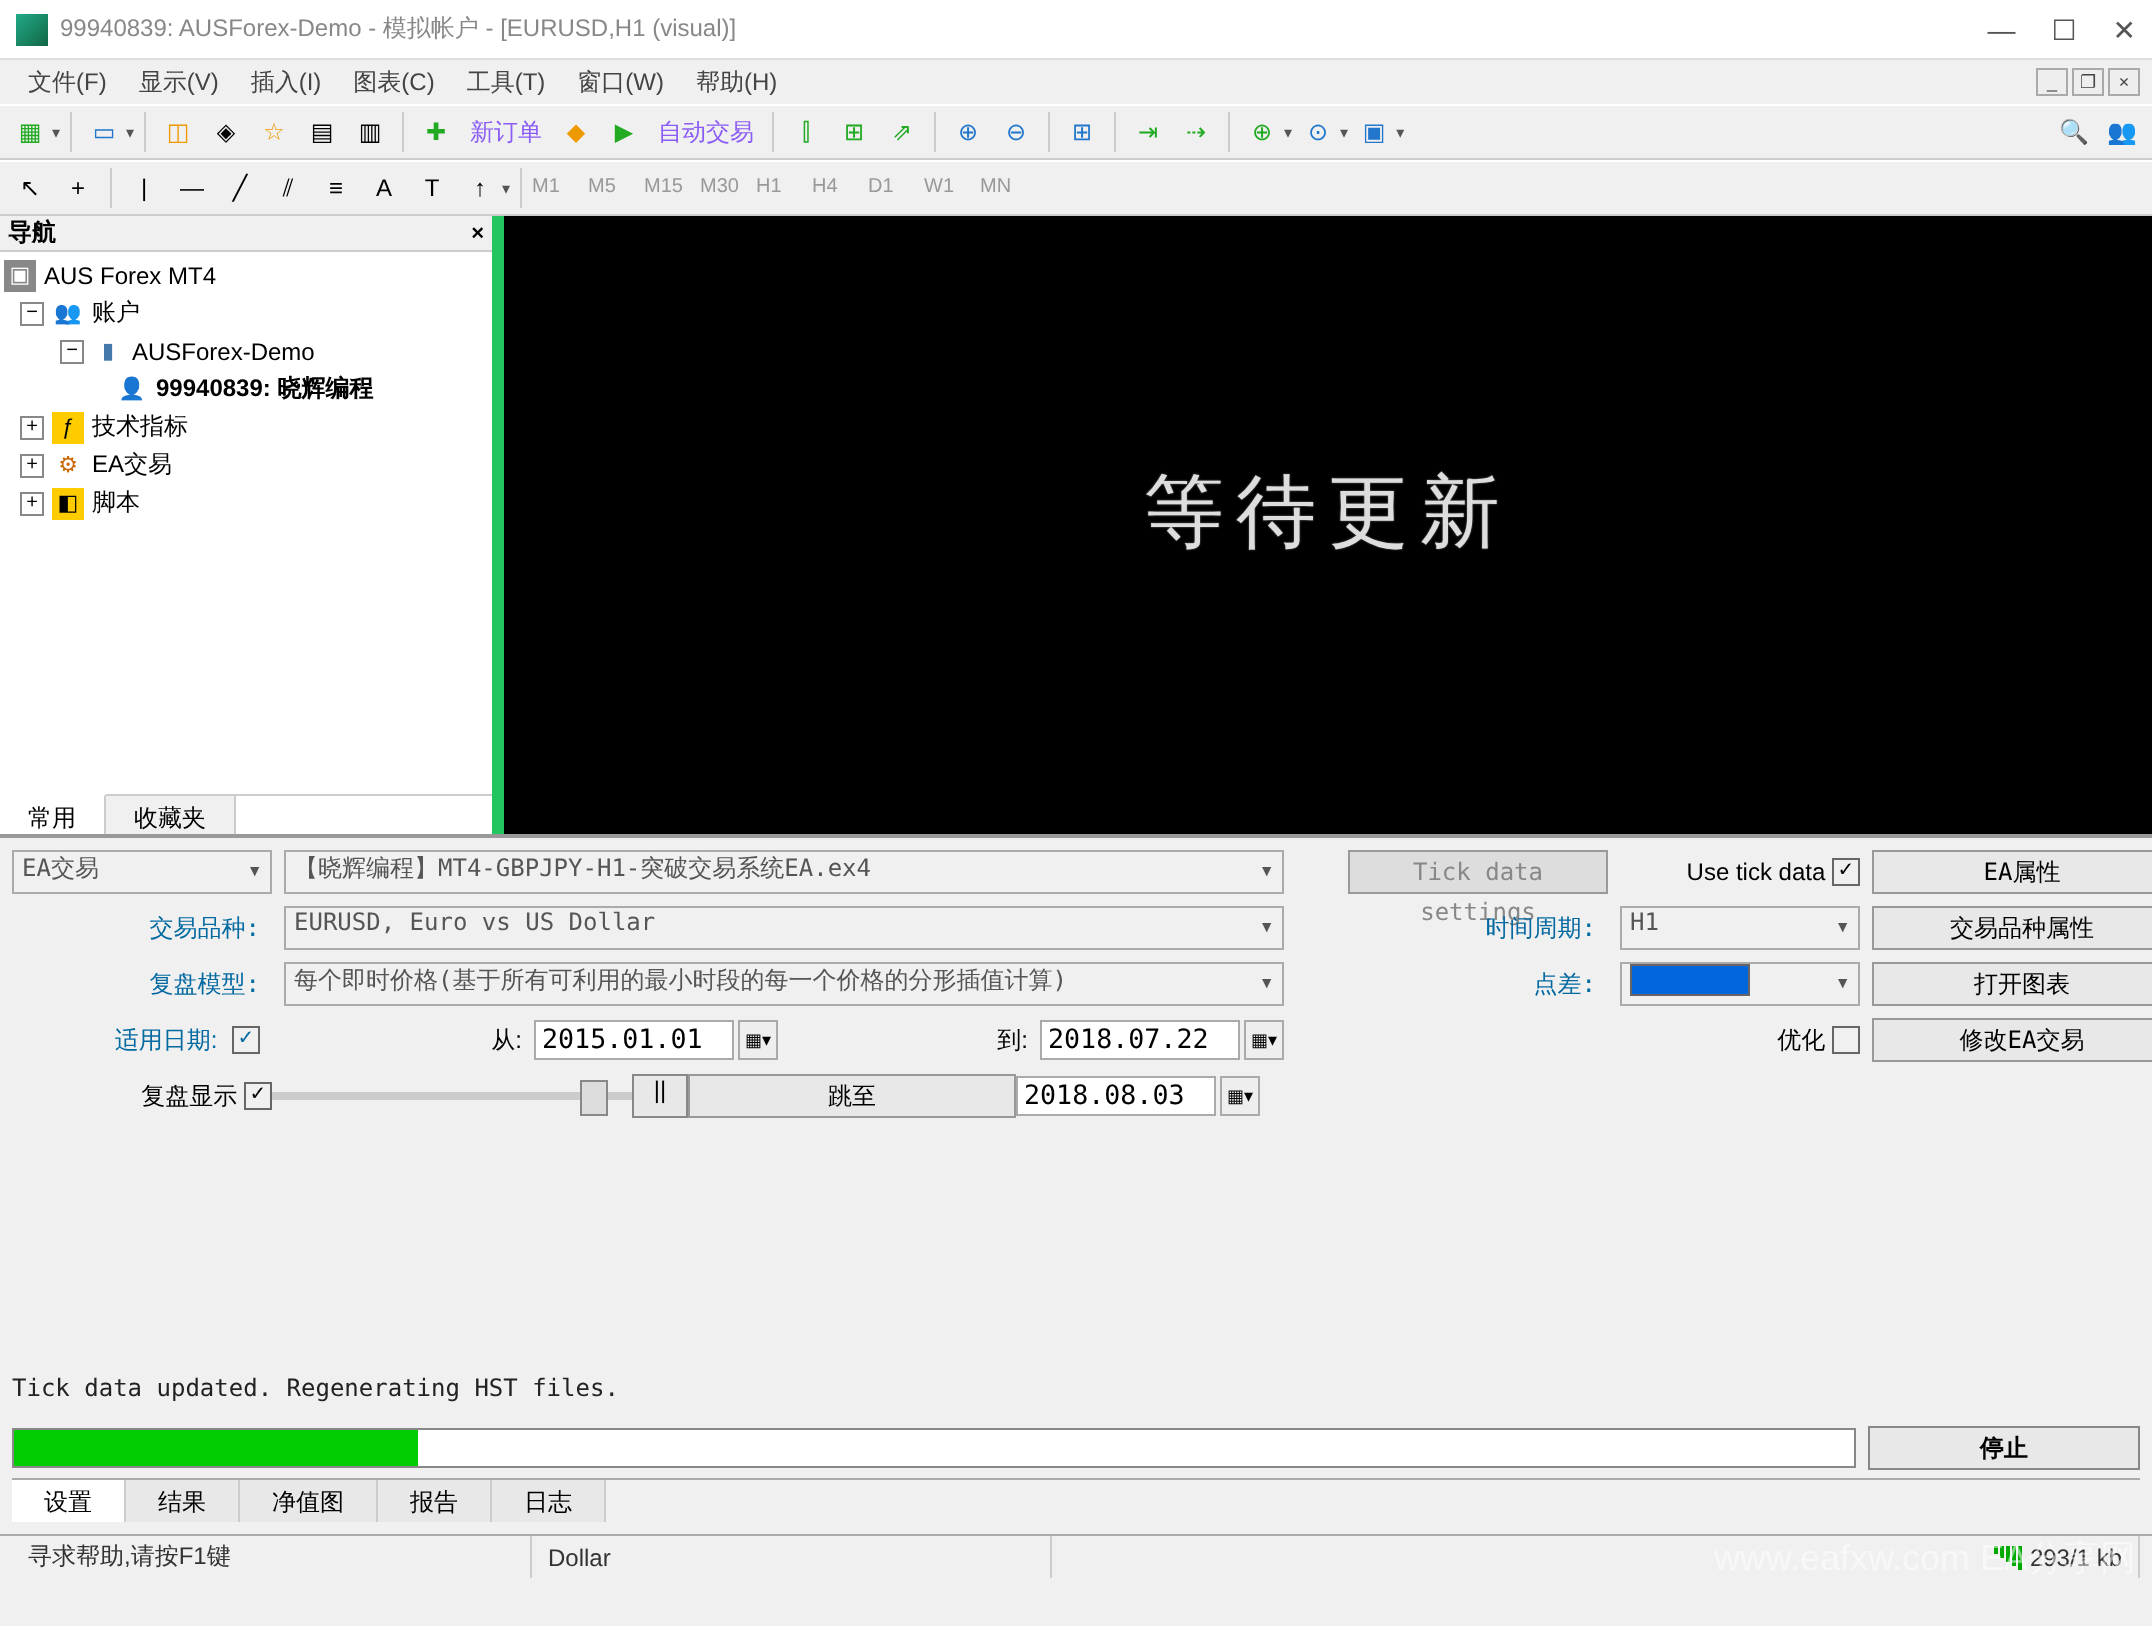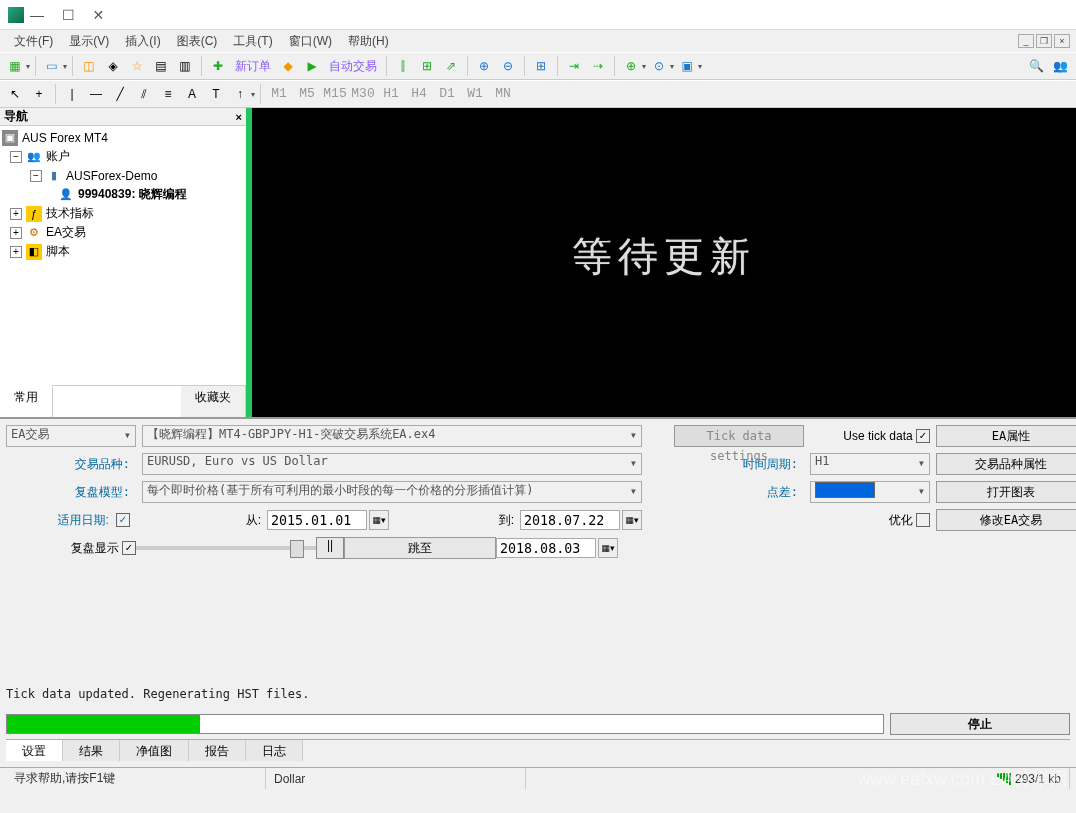--- a/index.html
+++ b/index.html
@@ -17,21 +17,21 @@
 .menubar .menu-item { padding: 0 8px; cursor: pointer; }
 .menubar .mdi-btns { margin-left: auto; display: flex; gap: 2px; }
 .menubar .mdi-btns span { width: 16px; height: 14px; border: 1px solid #aaa; background: #eee; font-size: 9px; text-align: center; line-height: 12px; cursor: pointer; }
 
 
 .toolbar { height: 28px; background: #f0f0f0; border-top: 1px solid #fff; border-bottom: 1px solid #ccc; display: flex; align-items: center; padding: 0 4px; gap: 2px; }
 .tb-btn { width: 22px; height: 22px; border: 1px solid transparent; display: inline-flex; align-items: center; justify-content: center; cursor: pointer; font-size: 12px; }
 .tb-sep { width: 1px; height: 20px; background: #ccc; margin: 0 3px; }
 .tb-text { padding: 0 4px; color: #8b5cf6; cursor: pointer; }
 .tb-drop { font-size: 8px; color: #555; margin-left: -2px; }
-.tf-btn { width: 26px; height: 18px; font-size: 13px; color: #999; text-align: center; line-height: 18px; cursor: pointer; font-family: Liberation Mono, monospace; }
+.tf-btn { width: 26px; height: 18px; font-size: 10px; color: #999; text-align: left; line-height: 18px; cursor: pointer; }
 
 .spacer { flex: 1; }
 
 
 .main { display: flex; height: 309px; }
 
 
 .nav-panel { width: 252px; background: #fff; border-right: 6px solid #22c55e; display: flex; flex-direction: column; }
 .nav-header { height: 18px; background: #f0f0f0; border-bottom: 1px solid #ccc; display: flex; align-items: center; padding: 0 4px; font-weight: bold; }
 .nav-header .close-x { margin-left: auto; cursor: pointer; font-size: 11px; }
@@ -39,21 +39,21 @@
 .tree-row { display: flex; align-items: center; height: 19px; cursor: pointer; white-space: nowrap; }
 .tree-toggle { width: 12px; height: 12px; border: 1px solid #888; text-align: center; line-height: 10px; font-size: 10px; margin-right: 4px; background: #fff; }
 .tree-icon { width: 16px; height: 16px; margin-right: 4px; display: inline-flex; align-items: center; justify-content: center; font-size: 11px; }
 .ic-app { background: #888; color: #fff; }
 .ic-acc { color: #d4a; }
 .ic-srv { color: #47a; }
 .ic-usr { color: #fa0; }
 .ic-ind { background: #fc0; }
 .ic-ea { color: #c60; }
 .ic-scr { background: #fc0; }
-.nav-tabs { height: 32px; border-top: 1px solid #ccc; display: flex; justify-content: space-between; }
+.nav-tabs { height: 20px; border-top: 1px solid #ccc; display: flex; }
 .nav-tab { padding: 3px 14px; border-right: 1px solid #ccc; background: #f0f0f0; cursor: pointer; }
 .nav-tab.active { background: #fff; border-top: 1px solid #fff; margin-top: -1px; }
 
 
 .chart { flex: 1; background: #000; position: relative; }
 .chart-text { position: absolute; left: 50%; top: 48%; transform: translate(-50%,-50%); font-size: 40px; letter-spacing: 6px; color: #ddd; font-family: SimSun, serif; text-shadow: 0 0 1px #888; font-weight: 200; }
 
 
 .tester { background: #f0f0f0; border-top: 2px solid #999; padding: 6px; height: 350px; display: flex; flex-direction: column; }
 .t-grid { display: grid; grid-template-columns: 130px 500px 20px 130px 120px 150px; gap: 6px 6px; align-items: center; }
@@ -70,38 +70,39 @@
 .slider { width: 180px; height: 4px; background: #ccc; position: relative; }
 .slider::after { content: ""; position: absolute; right: 12px; top: -6px; width: 12px; height: 16px; background: #ddd; border: 1px solid #888; }
 .pause-btn { width: 28px; height: 22px; border: 1px solid #888; background: #e8e8e8; text-align: center; cursor: pointer; }
 .color-swatch { width: 60px; height: 16px; background: #06d; border: 1px solid #666; display: inline-block; vertical-align: middle; }
 
 .tester-mid { flex: 1; }
 .tester-status { font-family: SimSun, monospace; color: #222; margin-bottom: 12px; }
 .prog-row { display: flex; gap: 6px; align-items: center; }
 .prog-bar { flex: 1; height: 20px; border: 1px solid #888; background: #fff; position: relative; }
 .prog-fill { height: 100%; background: #0c0; width: 22%; }
-.stop-btn { width: 180px; height: 22px; border: 1px solid #888; background: #e8e8e8; text-align: center; line-height: 20px; cursor: pointer; font-weight: bold; }
+.stop-btn { width: 136px; height: 22px; border: 1px solid #888; background: #e8e8e8; text-align: center; line-height: 20px; cursor: pointer; font-weight: bold; }
 
 .tester-tabs { height: 22px; border-top: 1px solid #aaa; display: flex; margin-top: 4px; }
 .tester-tab { padding: 3px 16px; border-right: 1px solid #ccc; background: #e8e8e8; cursor: pointer; }
 .tester-tab.active { background: #fff; }
 
 
 .statusbar { height: 22px; background: #f0f0f0; border-top: 1px solid #aaa; display: flex; align-items: center; padding: 0 6px; color: #333; }
 .statusbar .cell { border-right: 1px solid #ccc; padding: 0 8px; height: 100%; display: flex; align-items: center; }
 .statusbar .sig { display: inline-flex; gap: 1px; margin-right: 4px; }
 .statusbar .sig span { width: 2px; background: #0a0; }
 .watermark { position: absolute; right: 8px; bottom: 22px; color: rgba(255,255,255,0.5); font-size: 18px; font-family: Arial; pointer-events: none; }
 </style>
 </head>
 <body>
 
 <div class="titlebar">
   <div class="app-icon"></div>
+  <div class="title">99940839: AUSForex-Demo - 模拟帐户 - [EURUSD,H1 (visual)]</div>
   <div class="winbtns">
     <span>—</span>
     <span>☐</span>
     <span>✕</span>
   </div>
 </div>
 
 <div class="menubar">
   <span class="menu-item">文件(F)</span>
   <span class="menu-item">显示(V)</span>
@@ -274,21 +275,21 @@
     <div></div>
     <div></div>
     <div style="text-align:right"><span>优化</span> <span class="t-check"></span></div>
     <div class="t-btn">修改EA交易</div>
   </div>
 
   <div class="slider-row">
     <div style="width:130px;text-align:right"><span>复盘显示</span> <span class="t-check">✓</span></div>
     <div class="slider"></div>
     <div class="pause-btn">||</div>
-    <div class="t-btn" style="width:152px">跳至</div>
+    <div class="t-btn" style="width:164px">跳至</div>
     <div class="t-date">
         <input value="2018.08.03" style="">
         <span class="cal">▦▾</span>
       </div>
   </div>
 
   <div class="tester-mid"></div>
 
   <div class="tester-status">Tick data updated. Regenerating HST files.</div>
   <div class="prog-row">

